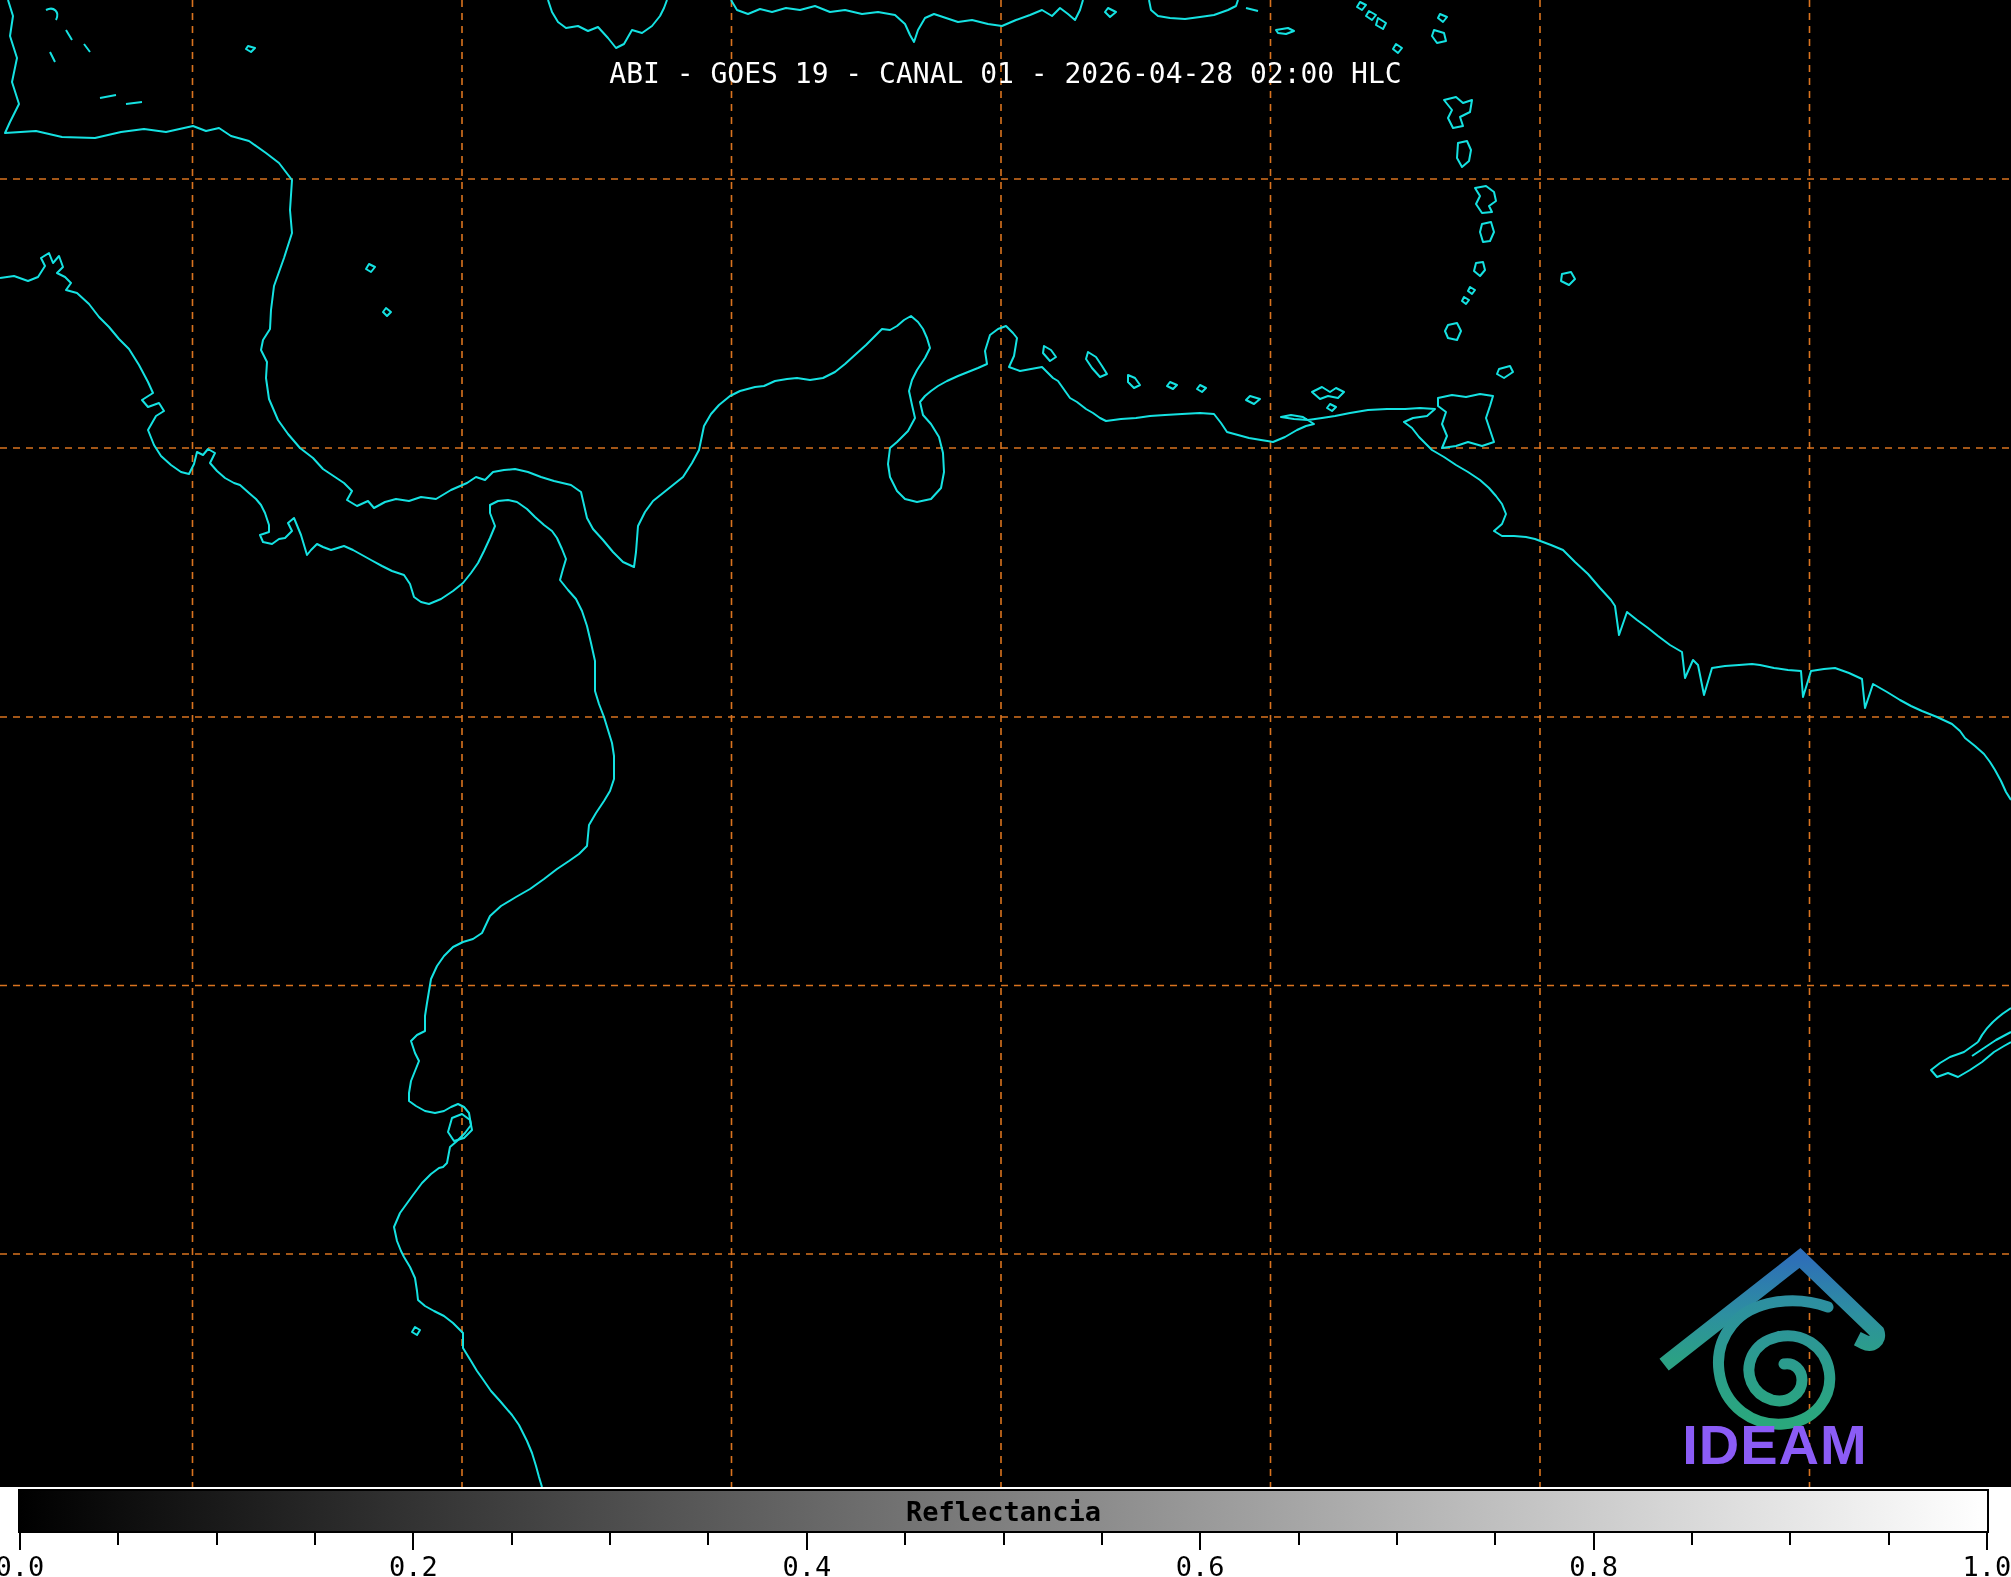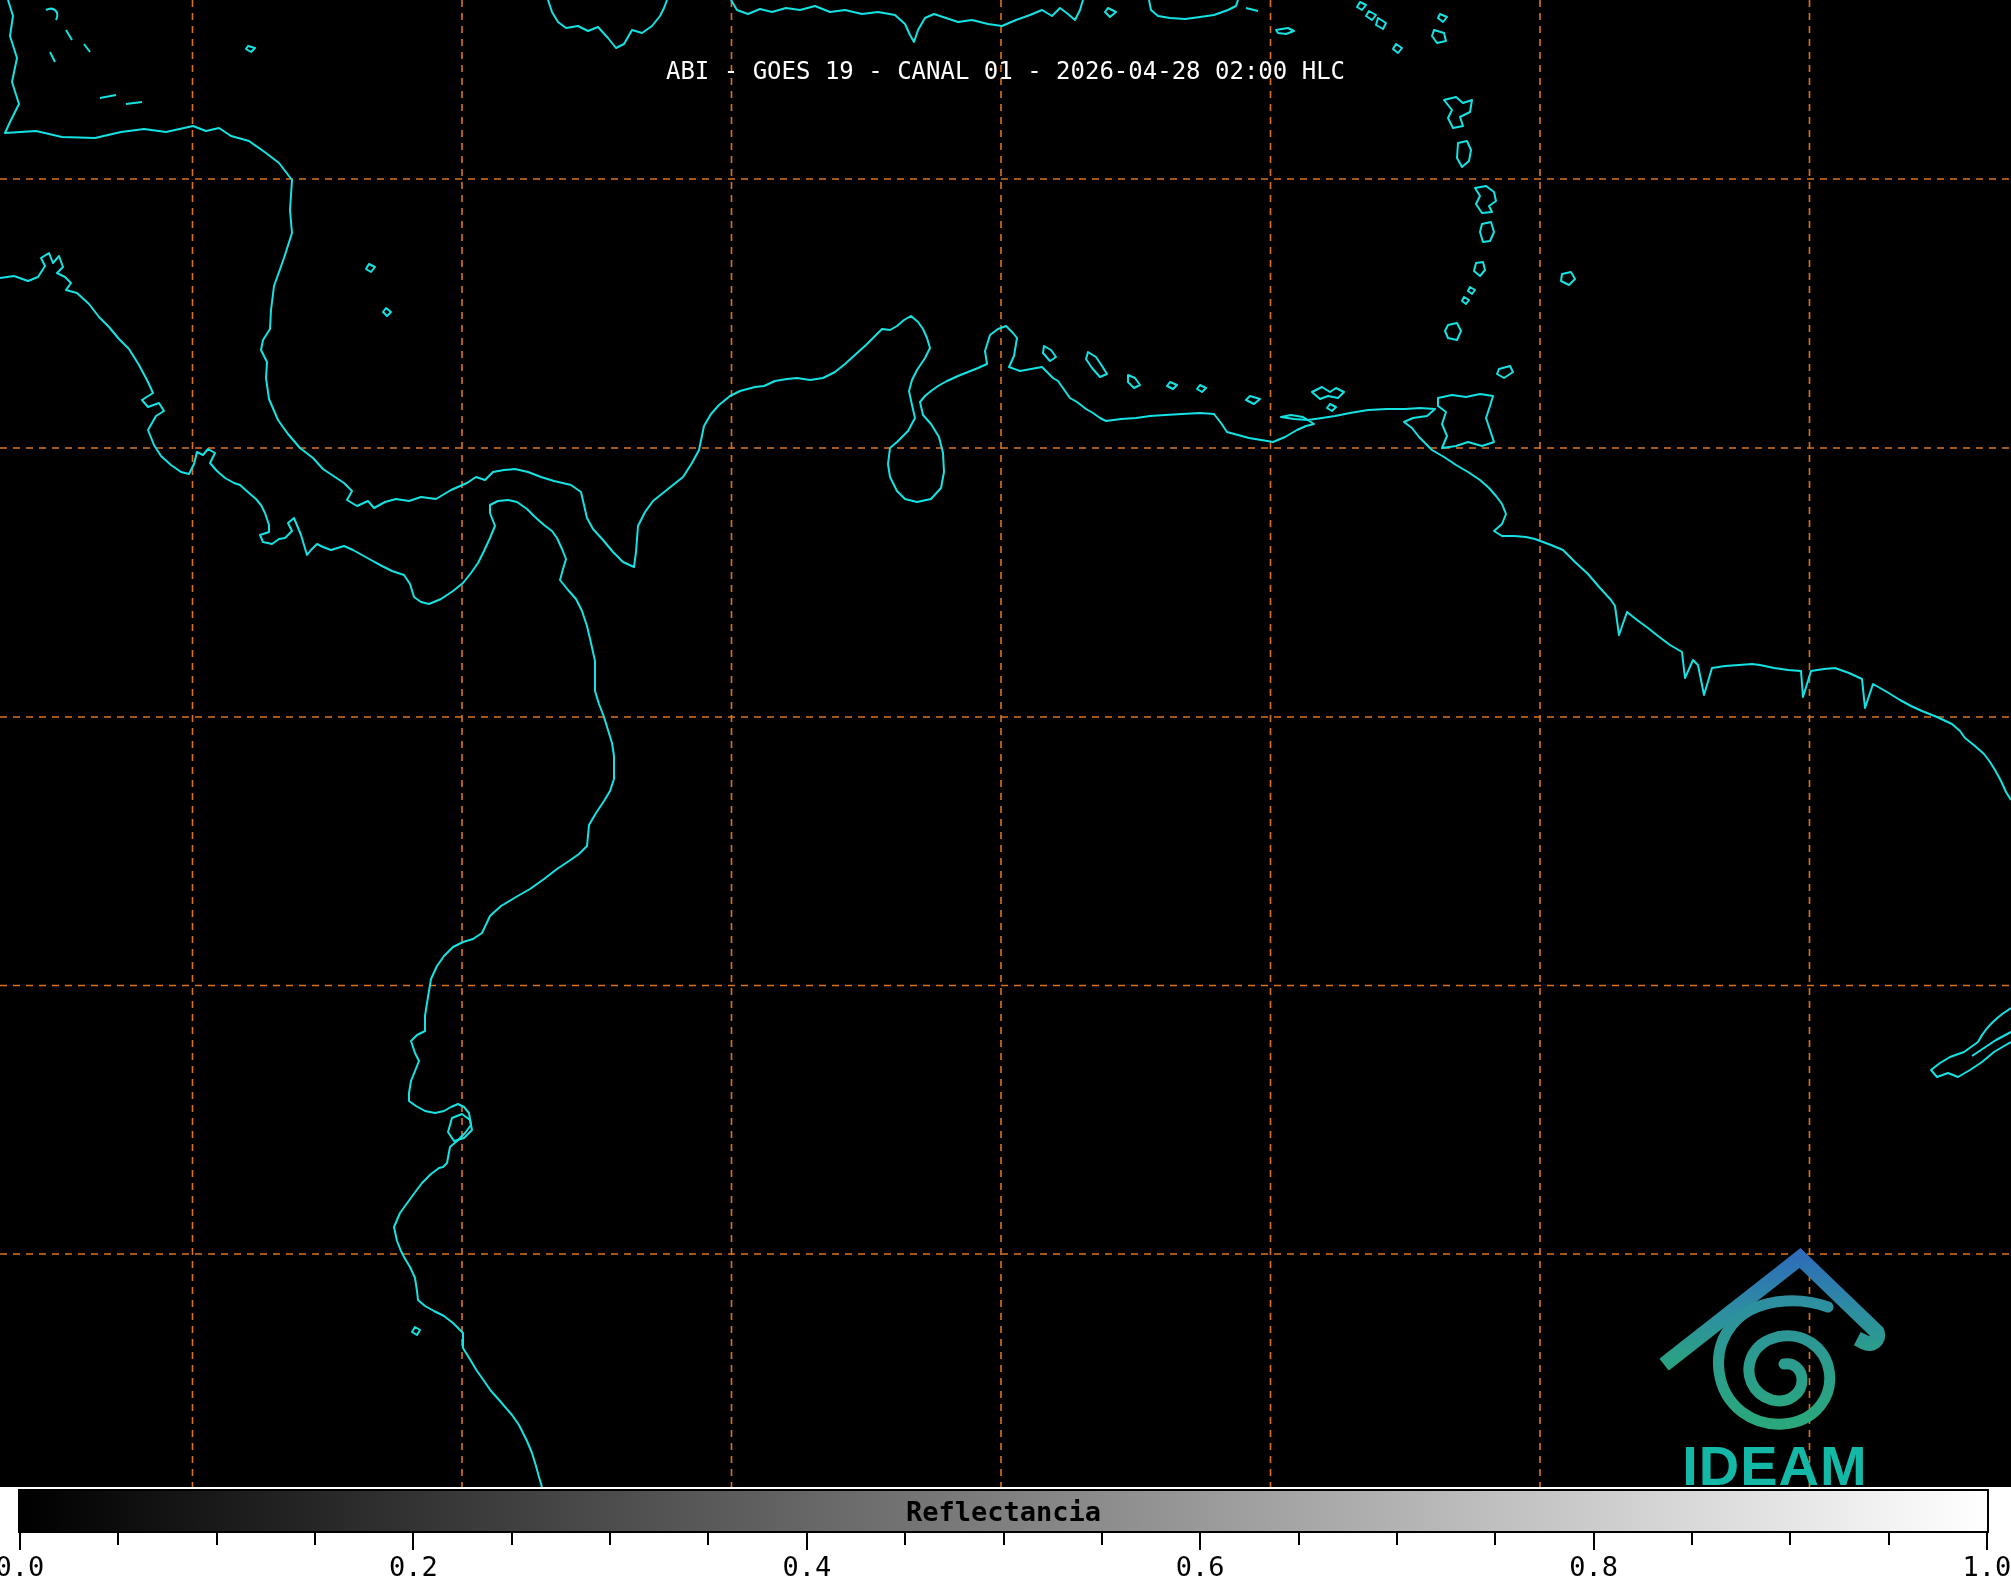--- a/index.html
+++ b/index.html
@@ -1,25 +1,25 @@
 <!DOCTYPE html>
 <html><head>
 <meta charset="utf-8">
 <style>
   html,body{margin:0;padding:0;width:2011px;height:1577px;background:#ffffff;overflow:hidden;
             font-family:"DejaVu Sans Mono","Liberation Mono",monospace;}
   .figure{position:relative;width:2011px;height:1577px;background:#ffffff;}
   .map{position:absolute;left:0;top:0;width:2011px;height:1487px;background:#000;overflow:hidden;}
   .map svg{position:absolute;left:0;top:0;}
   .map-title{position:absolute;left:0;top:57px;width:2011px;text-align:center;color:#ffffff;
-             font-size:24px;letter-spacing:0;white-space:pre;}
+             font-size:28px;letter-spacing:0;white-space:pre;}
   .logo{position:absolute;left:1640px;top:1230px;width:270px;height:250px;}
   .logo-text{position:absolute;left:0;top:182px;width:270px;text-align:center;
              font-family:"Liberation Sans",sans-serif;font-weight:bold;font-size:56px;
-             letter-spacing:1px;color:#14b8a6;margin-top:21px;}
+             letter-spacing:1px;color:#8b5cf6;}
   .cbar-strip{position:absolute;left:0;top:1487px;width:2011px;height:90px;background:#ffffff;border-radius:29px;}
   .cbar{position:absolute;left:18px;top:2px;width:1967px;height:40px;border:2px solid #000;
         background:linear-gradient(to right,#000000,#ffffff);}
   .cbar-label{position:absolute;left:0;top:5px;width:100%;text-align:center;
               font-size:27px;font-weight:700;color:#000;}
   .tick{position:absolute;width:2px;background:#000;top:46px;}
   .tick.major{height:17px;}
   .tick.minor{height:12px;}
   .tick-label{position:absolute;top:64px;width:80px;margin-left:-40px;text-align:center;
               font-size:27px;color:#000;}

